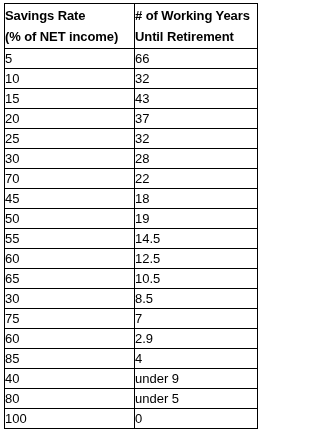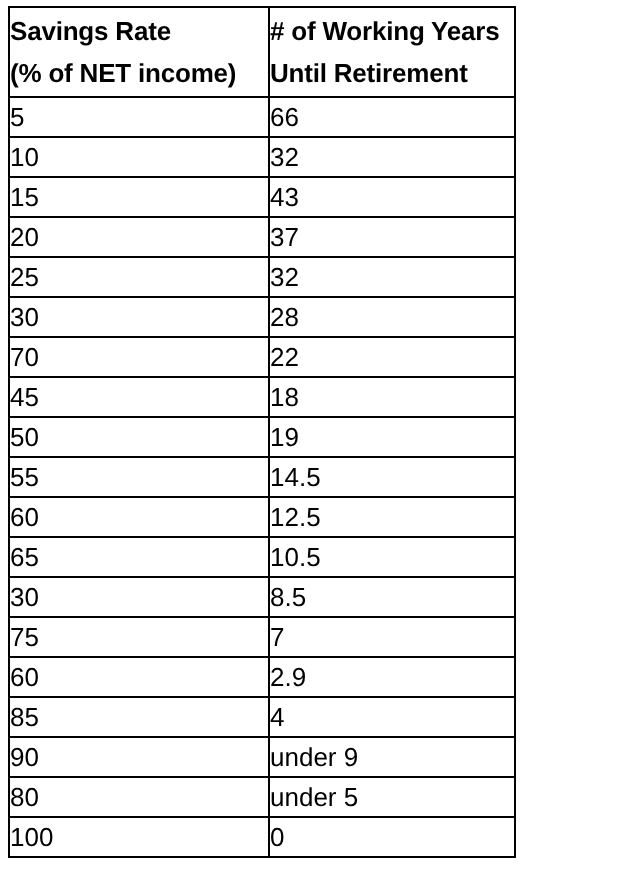--- a/index.html
+++ b/index.html
@@ -142,21 +142,21 @@
         </tr>
         <tr class="hl-beige">
           <td>60</td>
           <td>2.9</td>
         </tr>
         <tr>
           <td>85</td>
           <td>4</td>
         </tr>
         <tr>
-          <td>90</td>
+          <td>40</td>
           <td>under 9</td>
         </tr>
         <tr>
           <td>80</td>
           <td>under 5</td>
         </tr>
         <tr>
           <td>100</td>
           <td>0</td>
         </tr>

